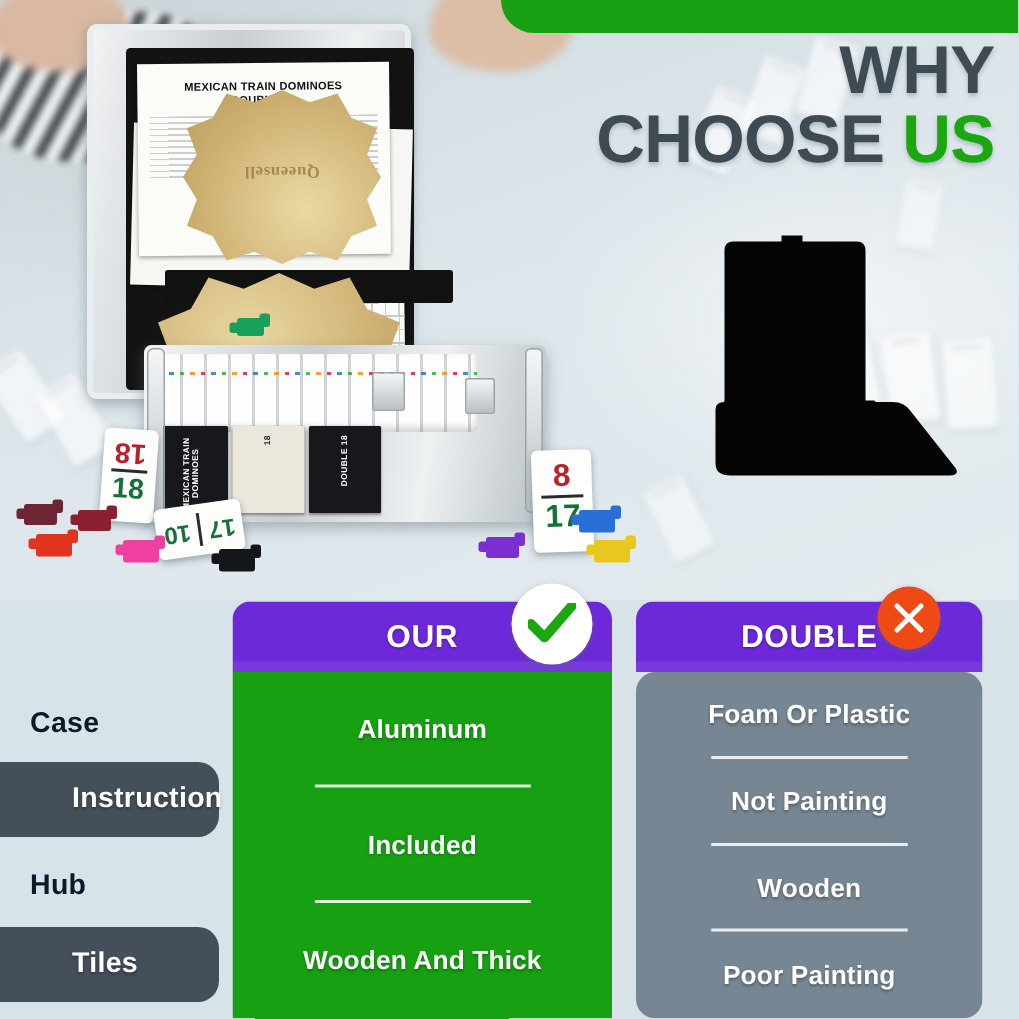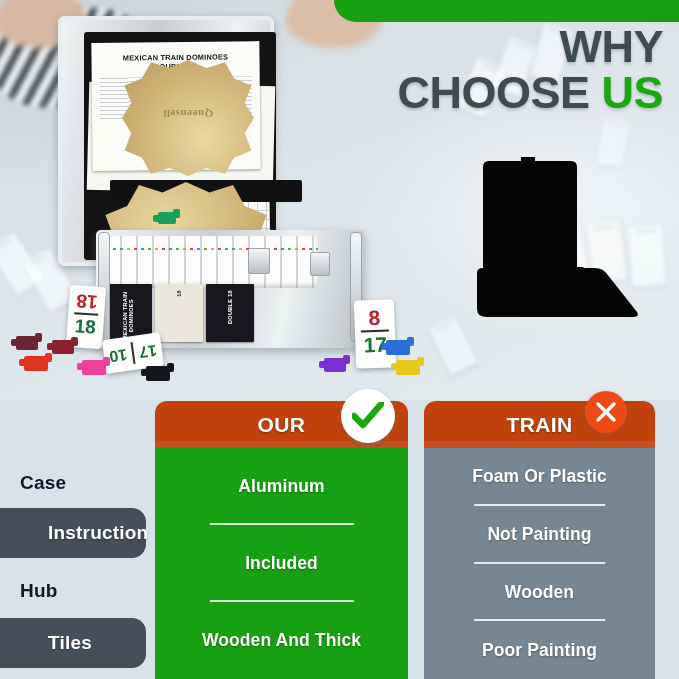--- a/index.html
+++ b/index.html
@@ -215,36 +215,36 @@
 
   .col {
     position:absolute; top:8px;
     border-top-left-radius:12px; border-top-right-radius:12px;
     overflow:hidden;
   }
   #col-our   { left:155px; width:253px; height:278px; }
   #col-other { left:424px; width:231px; height:278px; }
 
   .col-head {
-    height:47px; background:#c2410c;
+    height:47px; background:#6d28d9;
     display:flex; align-items:center; justify-content:center;
     position:relative;
   }
   .col-head::after {
     content:""; position:absolute; left:0; right:0; bottom:0; height:7px;
     background:rgba(255,255,255,.08);
   }
   .col-head span {
     font-size:21px; font-weight:bold; color:#fff; letter-spacing:.4px;
     text-shadow:0 1px 2px rgba(0,0,0,.35);
   }
 
   .col-body { height:231px; display:flex; flex-direction:column;justify-content:flex-end; }
   #col-our   .col-body { background:#16a012; }
-  #col-other .col-body { background:#768692; }
+  #col-other .col-body { background:#768692;border-radius:13px; }
 
   .cell {
     flex:1; display:flex; align-items:center; justify-content:center;
     position:relative;
   }
   .cell span {
     font-size:17.5px; font-weight:bold; color:#fff; letter-spacing:.1px;
     text-shadow:0 1px 2px rgba(0,0,0,.3);
     text-align:center;
   }
@@ -441,21 +441,21 @@
         <span>Included</span>
       </div>
       <div class="cell">
         <span>Wooden And Thick</span>
       </div>
     </div>
   </div>
 
   <div class="col" id="col-other">
     <div class="col-head">
-      <span>TRAIN</span>
+      <span>DOUBLE</span>
     </div>
     <div class="col-body">
       <div class="cell">
         <span>Foam Or Plastic</span>
       </div>
       <div class="cell">
         <span>Not Painting</span>
       </div>
       <div class="cell">
         <span>Wooden</span>

